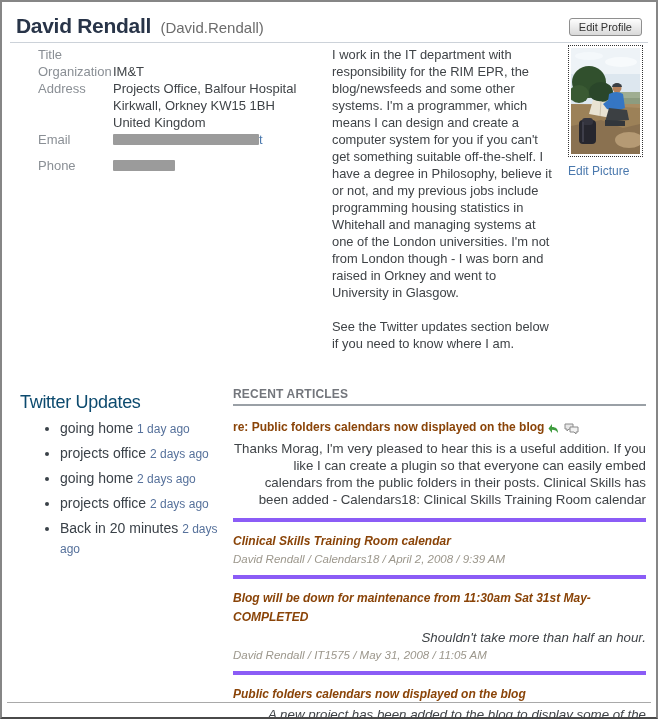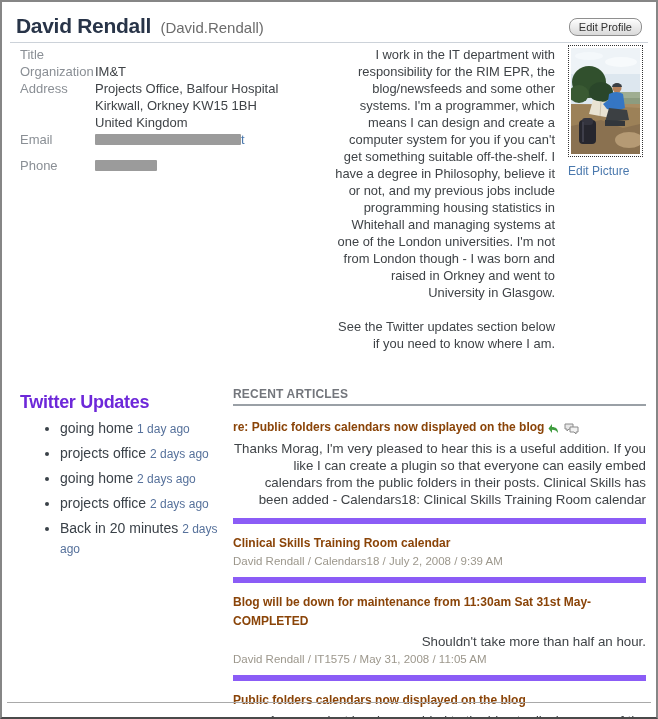--- a/index.html
+++ b/index.html
@@ -10,53 +10,53 @@
     overflow:hidden;
   }
   
   .header{position:absolute;left:14px;top:12px;right:14px;height:28px;}
   .profile-name{font-size:21px;font-weight:bold;color:#283448;letter-spacing:-0.3px;}
   .profile-username{font-size:15px;color:#6c6c6c;margin-left:5px;}
   .edit-profile-btn{
     position:absolute;right:0;top:4px;
     font-family:"Liberation Sans",sans-serif;font-size:11px;color:#333;
     background:linear-gradient(#fefefe,#d9d9d9);
-    border:1px solid #8f8f8f;border-radius:8px;padding:2px 9px;cursor:pointer;
+    border:1px solid #8f8f8f;border-radius:3px;padding:2px 9px;cursor:pointer;
   }
   .header-rule{position:absolute;left:8px;right:8px;top:40px;height:1px;background:#ccd2d9;}
   
-  .fields{position:absolute;left:18px;top:44px;width:300px;font-size:13px;line-height:17px;}
+  .fields{position:absolute;left:36px;top:44px;width:300px;font-size:13px;line-height:17px;}
   .field-row{display:flex;}
   .field-row.gap-above{margin-top:9px;}
   .field-label{width:75px;color:#8a8f95;flex:none;}
   .field-value{color:#3f4347;white-space:pre-line;}
   .redact{display:inline-block;background:#9b9b9b;height:11px;border-radius:1px;vertical-align:-1px;}
   .redact.phone{width:62px;}
   .redact.email{width:146px;}
   .email-tail{color:#4a78ad;}
   
-  .about{position:absolute;left:330px;top:44px;width:223px;font-size:12.9px;line-height:17px;color:#3f4347;text-align:right;}
+  .about{position:absolute;left:330px;top:44px;width:223px;font-size:12.9px;line-height:17px;color:#3f4347;}
   .about p{margin:0 0 17px 0;}
   
   .photo-col{position:absolute;left:566px;top:43px;width:80px;text-align:left;}
   .photo-frame{border:1px dotted #333;background:#fff;padding:2px;display:inline-block;cursor:pointer;}
   .photo-frame svg{display:block;}
   .edit-picture-link{display:block;margin-top:3px;font-size:12px;color:#4a78ad;cursor:pointer;text-decoration:none;}
   
   .twitter{position:absolute;left:18px;top:390px;width:205px;}
-  .twitter-heading{font-size:18px;font-weight:bold;color:#6d28d9;letter-spacing:-0.3px;margin:0;}
+  .twitter-heading{font-size:18px;font-weight:normal;color:#0c4a6e;letter-spacing:-0.3px;margin:0;}
   .twitter-list{margin:6px 0 0 0;padding:0 0 0 40px;list-style:disc;}
   .twitter-list li{font-size:14px;color:#3a4148;line-height:19px;margin-bottom:5px;}
   .tweet-time{font-size:12px;color:#56719b;cursor:pointer;}
   
   .articles{position:absolute;left:231px;top:385px;width:413px;}
   .articles-heading{font-size:12px;font-weight:bold;color:#73767c;letter-spacing:0.2px;margin:0 0 3px 0;}
   .articles-rule{height:2px;background:#9aa0a6;margin-bottom:2px;}
   .article{padding:9px 0 10px 0;}
-  .article + .article{border-top:6px solid #8b5cf6;}
+  .article + .article{border-top:4px solid #8b5cf6;font-style:italic;}
   .article-title{font-size:12px;font-weight:bold;color:#8a4408;line-height:18px;cursor:pointer;}
   .article-body{font-size:13.3px;color:#3f4347;line-height:17px;margin-top:3px;text-align:right;}
   .article-byline{font-size:11.5px;color:#9c978c;margin-top:3px;}
   .title-icons{display:inline-block;vertical-align:-2px;margin-left:4px;white-space:nowrap;}
   .title-icons svg{vertical-align:middle;cursor:pointer;}
   .bottom-rule{position:absolute;left:5px;right:5px;top:700px;height:1px;background:#a9a9a9;}
 </style>
 </head>
 <body>
 
@@ -157,21 +157,21 @@
             <path d="M4,1 L4,4 C8,4 10,6 10,10 C8.5,7.5 7,6.8 4,6.8 L4,10 L0.5,5.5 Z" fill="#3f9c3f"></path>
           </svg> <svg width="15" height="12" viewBox="0 0 15 12">
             <path d="M1,1 h8 v5 h-4 l-2,2 v-2 h-2 z" fill="#e8e8e8" stroke="#8a8a8a" stroke-width="1"></path>
             <path d="M6,4 h8 v5 h-2 v2 l-2,-2 h-4 z" fill="#f2f2f2" stroke="#8a8a8a" stroke-width="1"></path>
           </svg></span>
       <div class="article-body">Thanks Morag, I'm very pleased to hear this is a useful addition. If you like I can create a plugin so that everyone can easily embed calendars from the public folders in their posts. Clinical Skills has been added - Calendars18: Clinical Skills Training Room calendar</div>
     </div>
 
     <div class="article">
       <span class="article-title">Clinical Skills Training Room calendar</span>
-      <div class="article-byline">David Rendall / Calendars18 / July 2, 2008 / 9:39 AM</div>
+      <div class="article-byline">David Rendall / Calendars18 / April 2, 2008 / 9:39 AM</div>
     </div>
 
     <div class="article">
       <span class="article-title">Blog will be down for maintenance from 11:30am Sat 31st May- COMPLETED</span>
       <div class="article-body">Shouldn't take more than half an hour.</div>
       <div class="article-byline">David Rendall / IT1575 / May 31, 2008 / 11:05 AM</div>
     </div>
 
     <div class="article">
       <span class="article-title">Public folders calendars now displayed on the blog</span>

